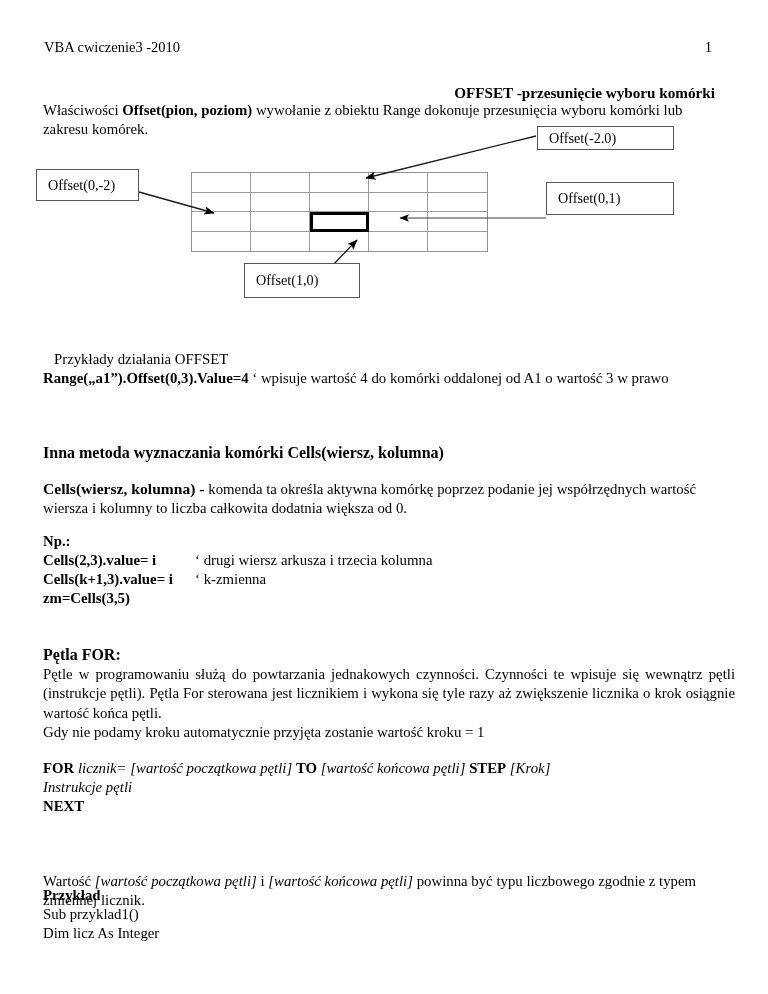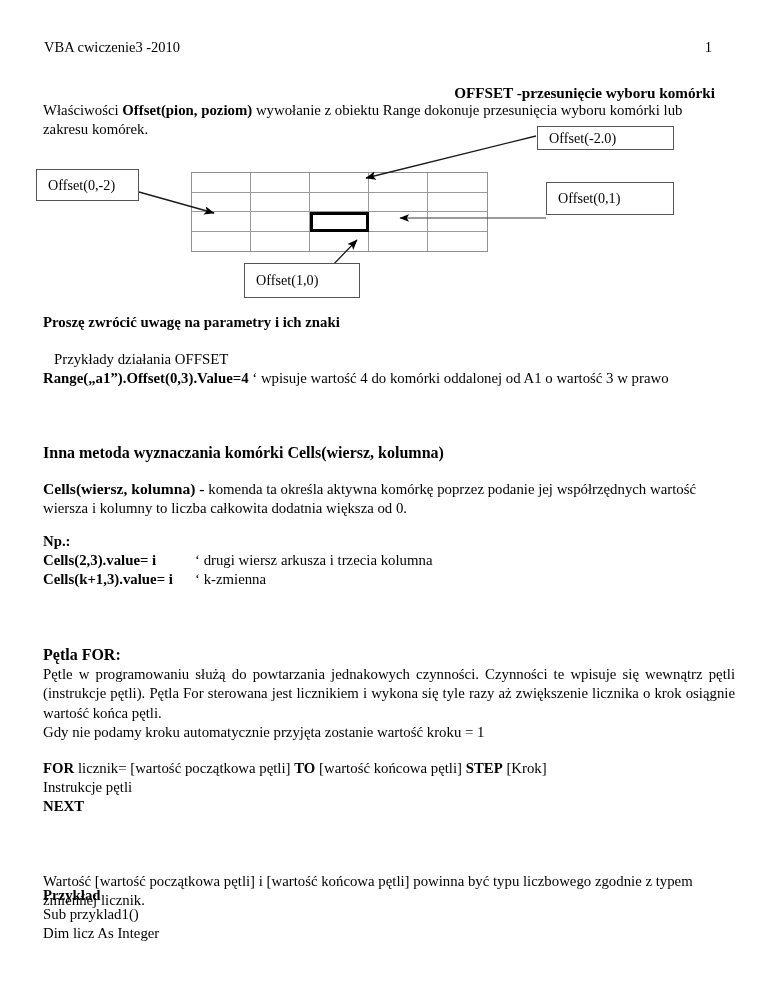--- a/index.html
+++ b/index.html
@@ -33,21 +33,21 @@
     line-height: 18px;
   }
 
   
   .block {
     position: absolute;
     font-size: 14.8px;
     line-height: 19.4px;
   }
   .b  { font-weight: bold; }
-  .i  { }
+  .i  { font-style: italic; }
 
   .heading-bold {
     font-weight: bold;
     font-size: 15.2px;
   }
   .section-heading {
     font-weight: bold;
     font-size: 16px;
   }
 
@@ -171,21 +171,20 @@
 
     <div class="callout" style="left:546px; top:72px; width:128px; height:33px;">
       <span>Offset(0,1)</span>
     </div>
 
     <div class="callout" style="left:244px; top:153px; width:116px; height:35px;">
       <span>Offset(1,0)</span>
     </div>
   </div>
 
-  <div class="block b" style="left:43px; top:313px; width:680px;">Proszę zwrócić uwagę na parametry i ich znaki</div>
 
   <div class="block" style="left:43px; top:350px; width:690px;margin-left:11px;">Przykłady działania OFFSET</div>
 
   <div class="block" style="left:43px; top:369px; width:700px;">
     <span class="b">Range(„a1”).Offset(0,3).Value=4</span><span> ‘ wpisuje wartość 4 do komórki oddalonej od A1 o wartość 3 w prawo</span>
   </div>
 
 
   <div class="block section-heading" style="left:43px; top:443px; width:690px;">Inna metoda wyznaczania komórki Cells(wiersz, kolumna)</div>
 
@@ -196,20 +195,21 @@
   <div class="block b" style="left:43px; top:532px;">Np.:</div>
 
   <div class="block" style="left:43px; top:551px; width:560px;">
     <span class="b" style="display:inline-block; width:152px;">Cells(2,3).value= i</span><span>‘ drugi wiersz arkusza i trzecia kolumna</span>
   </div>
 
   <div class="block" style="left:43px; top:570px; width:560px;">
     <span class="b" style="display:inline-block; width:152px;">Cells(k+1,3).value= i</span><span>‘ k-zmienna</span>
   </div>
 
+  <div class="block b" style="left:43px; top:589px; width:560px;">zm=Cells(3,5)</div>
 
   <div class="block" style="left:43px; top:665px; width:692px; text-align:justify;">Pętle w programowaniu służą do powtarzania jednakowych czynności. Czynności te wpisuje się wewnątrz pętli (instrukcje pętli). Pętla For sterowana jest licznikiem i wykona się tyle razy aż zwiększenie licznika o krok osiągnie wartość końca pętli.</div>
 
   <div class="block section-heading" style="left:43px; top:645px; width:690px;">Pętla FOR:</div>
 
   <div class="block" style="left:43px; top:723px; width:692px;">Gdy nie podamy kroku automatycznie przyjęta zostanie wartość kroku = 1</div>
 
   <div class="block" style="left:43px; top:759px; width:692px;">
     <span class="b">FOR</span><span class="i"> licznik= </span><span class="i">[wartość początkowa pętli]</span><span> </span><span class="b">TO</span><span> </span><span class="i">[wartość końcowa pętli]</span><span> </span><span class="b">STEP</span><span> </span><span class="i">[Krok]</span>
   </div>

